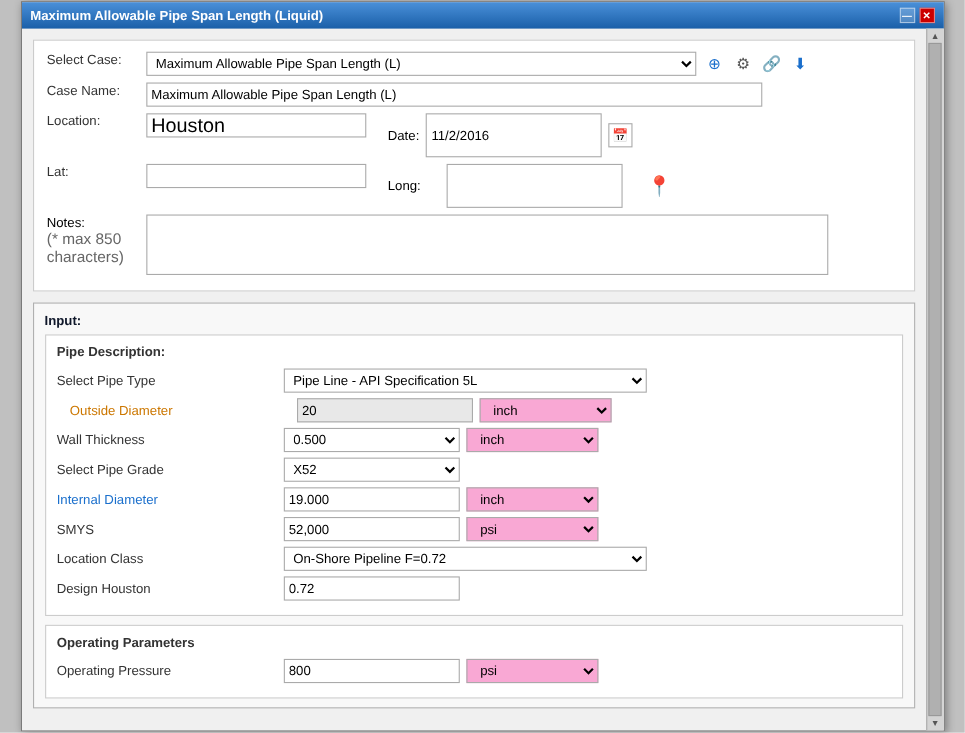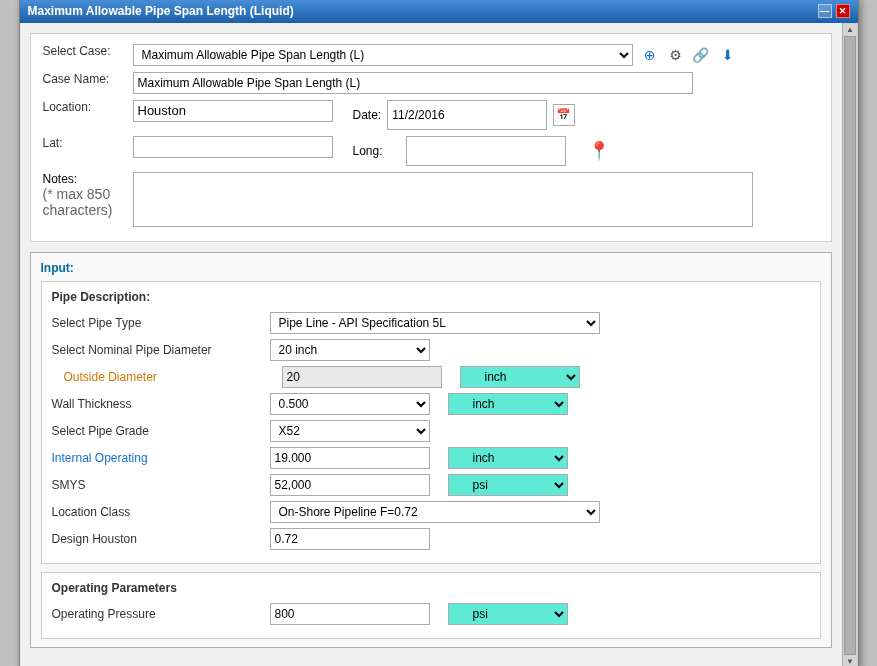--- a/index.html
+++ b/index.html
@@ -110,27 +110,27 @@
       justify-content: center;
       cursor: pointer;
       font-size: 14px;
     }
     .icon-blue { color: #1a6fcc; }
     .icon-gray { color: #555; }
     .input-location {
       width: 200px;
       height: 22px;
       border: 1px solid #aaa;
-      font-size: 13px;
+      font-size: 18px;
       padding: 1px 4px;
       background: white;
     }
     .input-date {
       width: 160px;
-      height: 30px;
+      height: 40px;
       border: 1px solid #aaa;
       font-size: 12px;
       padding: 1px 4px;
       background: white;
     }
     .date-icon {
       width: 22px;
       height: 22px;
       border: 1px solid #aaa;
       background: white;
@@ -159,40 +159,40 @@
     }
     .section-input {
       border: 1px solid #b0b0b0;
       background: #f8f8f8;
       padding: 8px 10px;
       margin-bottom: 10px;
     }
     .section-input-title {
       font-size: 12px;
       font-weight: bold;
-      color: #0369a1;
+      color: #0f172a;
       margin-bottom: 6px;
     }
     .subsection {
       border: 1px solid #ccc;
       background: white;
       padding: 8px 10px;
       margin-bottom: 8px;
     }
     .subsection-title {
       font-size: 12px;
       font-weight: bold;
       color: #333;
       margin-bottom: 8px;
     }
     .input-row {
       display: flex;
       align-items: center;
       margin-bottom: 5px;
-      gap: 18px;
+      gap: 6px;
     }
     .input-label {
       width: 200px;
       font-size: 12px;
       color: #333;
       flex-shrink: 0;
     }
     .input-label.orange { color: #cc7700; margin-left: 12px; }
     .input-label.blue { color: #1a6fcc; }
     .select-medium {
@@ -209,22 +209,22 @@
       border: 1px solid #aaa;
       font-size: 12px;
       padding: 1px 4px;
       background: white;
     }
     .select-unit {
       width: 120px;
       height: 22px;
       border: 1px solid #aaa;
       font-size: 12px;
-      padding: 1px 20px;
-      background: #5eead4;
+      padding: 1px 8px;
+      background: #f9a8d4;
     }
     .input-value {
       width: 160px;
       height: 22px;
       border: 1px solid #aaa;
       font-size: 12px;
       padding: 1px 4px;
       background: white;
     }
     .input-value.readonly {
@@ -318,26 +318,20 @@
           <div class="subsection">
             <div class="subsection-title">Pipe Description:</div>
 
             <div class="input-row">
               <div class="input-label">Select Pipe Type</div>
               <select class="select-medium">
                 <option>Pipe Line - API Specification 5L</option>
               </select>
             </div>
 
-            <div class="input-row">
-              <div class="input-label">Select Nominal Pipe Diameter</div>
-              <select class="select-small">
-                <option>20 inch</option>
-              </select>
-            </div>
 
             <div class="input-row">
               <div class="input-label orange">Outside Diameter</div>
               <input type="text" class="input-value readonly" readonly="" value="20" style="">
               <select class="select-unit">
                 <option>inch</option>
               </select>
             </div>
 
             <div class="input-row">
@@ -351,21 +345,21 @@
             </div>
 
             <div class="input-row">
               <div class="input-label">Select Pipe Grade</div>
               <select class="select-small">
                 <option>X52</option>
               </select>
             </div>
 
             <div class="input-row">
-              <div class="input-label blue">Internal Operating</div>
+              <div class="input-label blue">Internal Diameter</div>
               <input type="text" class="input-value" value="19.000" style="">
               <select class="select-unit">
                 <option>inch</option>
               </select>
             </div>
 
             <div class="input-row">
               <div class="input-label">SMYS</div>
               <input type="text" class="input-value" value="52,000" style="">
               <select class="select-unit">

